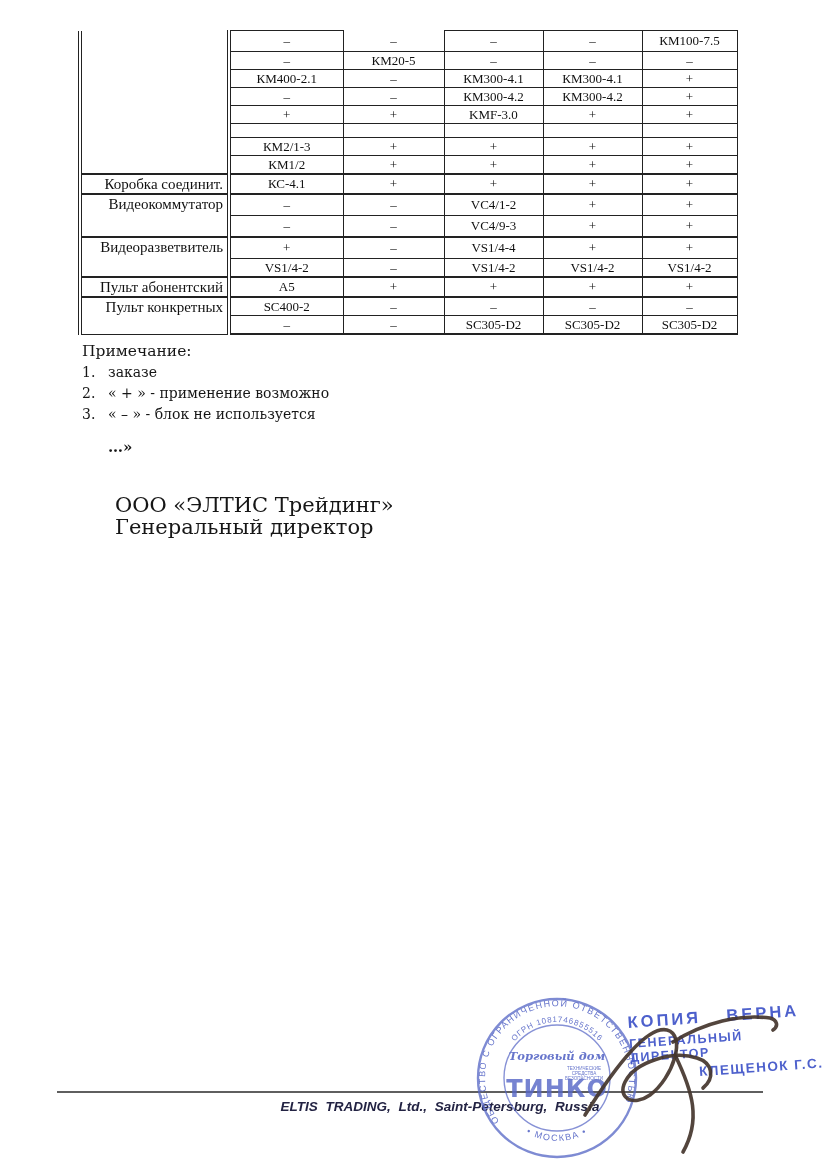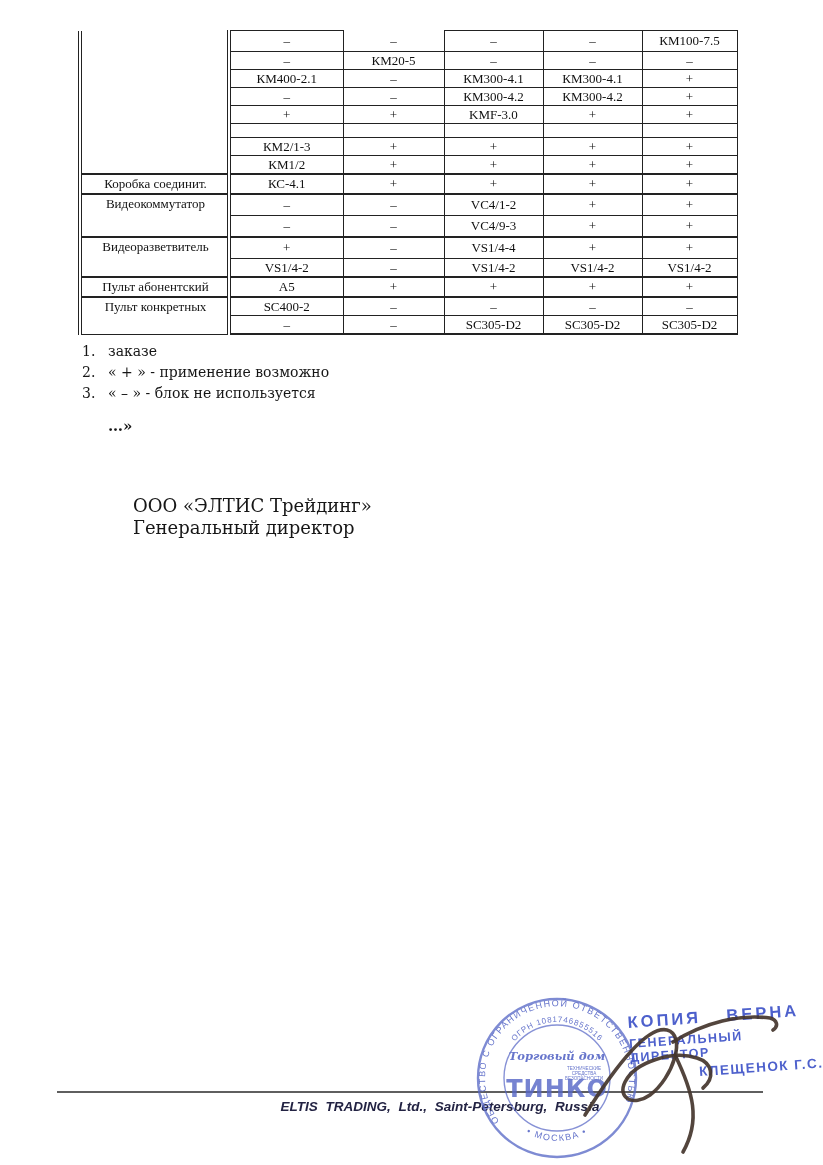--- a/index.html
+++ b/index.html
@@ -11,41 +11,41 @@
              font-family:"Liberation Serif", serif;font-size:13px;color:#111;}
   table.spec td{border:1px solid #222;height:17px;padding:0 4px;text-align:center;
                 overflow:hidden;white-space:nowrap;}
   table.spec col.c0{width:149px}
   table.spec col.c1{width:114px}
   table.spec col.c2{width:101px}
   table.spec col.c3{width:99px}
   table.spec col.c4{width:99px}
   table.spec col.c5{width:95px}
   table.spec td.lbl{border-left:4px double #222;border-right:4px double #222;
-                    text-align:center;padding-left:6px;font-size:13px;vertical-align:top;padding-top:1px;}
+                    text-align:right;padding-left:6px;font-size:15px;vertical-align:top;padding-top:1px;}
   table.spec tr.r0 td{border-top:none;}
   table.spec tr.r0 td.bt{border-top:1px solid #222;}
   table.spec tr.grp td{border-top-width:2px;}
   table.spec tr.last td{border-bottom:2px solid #222;}
   table.spec tr.tallr td{height:20px;}
   table.spec tr.emptyr td{height:13px;}
 
   
   .notes{position:absolute;left:82px;top:342px;width:662px;
          font-family:"DejaVu Serif", serif;font-size:14px;color:#161616;}
   .notes .hd{font-size:15.5px;margin-bottom:3px;}
   .note-item{display:flex;margin-bottom:2px;line-height:19px;}
   .note-item .num{width:26px;flex:0 0 26px;}
   .note-item .txt{flex:1;}
   .jfull{display:block;text-align:justify;text-align-last:justify;}
   .closing{margin-top:14px;margin-left:26px;font-weight:bold;font-size:15px;}
 
   
-  .signatory{position:absolute;left:133px;top:495px;
-             font-family:"DejaVu Serif", serif;font-size:18px;line-height:21.5px;color:#161616;}
+  .signatory{position:absolute;left:115px;top:495px;
+             font-family:"DejaVu Serif", serif;font-size:21px;line-height:21.5px;color:#161616;}
 
   
   .footer-rule{position:absolute;left:57px;top:1091px;width:706px;height:0;
                border-top:2px solid #5f5f5f;z-index:1;}
   .footer-text{position:absolute;left:70px;top:1099px;width:740px;text-align:center;
                font-family:"Liberation Sans", sans-serif;font-style:italic;font-weight:bold;
                font-size:13.5px;color:#232343;word-spacing:4px;z-index:1;}
 
   
   .stamp{position:absolute;left:472px;top:993px;width:170px;height:170px;z-index:2;opacity:.9;}
@@ -191,20 +191,21 @@
       <td>–</td>
       <td>–</td>
       <td>SC305-D2</td>
       <td>SC305-D2</td>
       <td>SC305-D2</td>
     </tr>
   </tbody>
     </table>
 
   <div class="notes">
+    <div class="hd">Примечание:</div>
     <div class="note-item">
       <span class="num">1.</span>
       <span class="txt">
         <span>заказе</span>
       </span>
     </div>
     <div class="note-item">
       <span class="num">2.</span>
       <span class="txt">« + » - применение возможно</span>
     </div>

